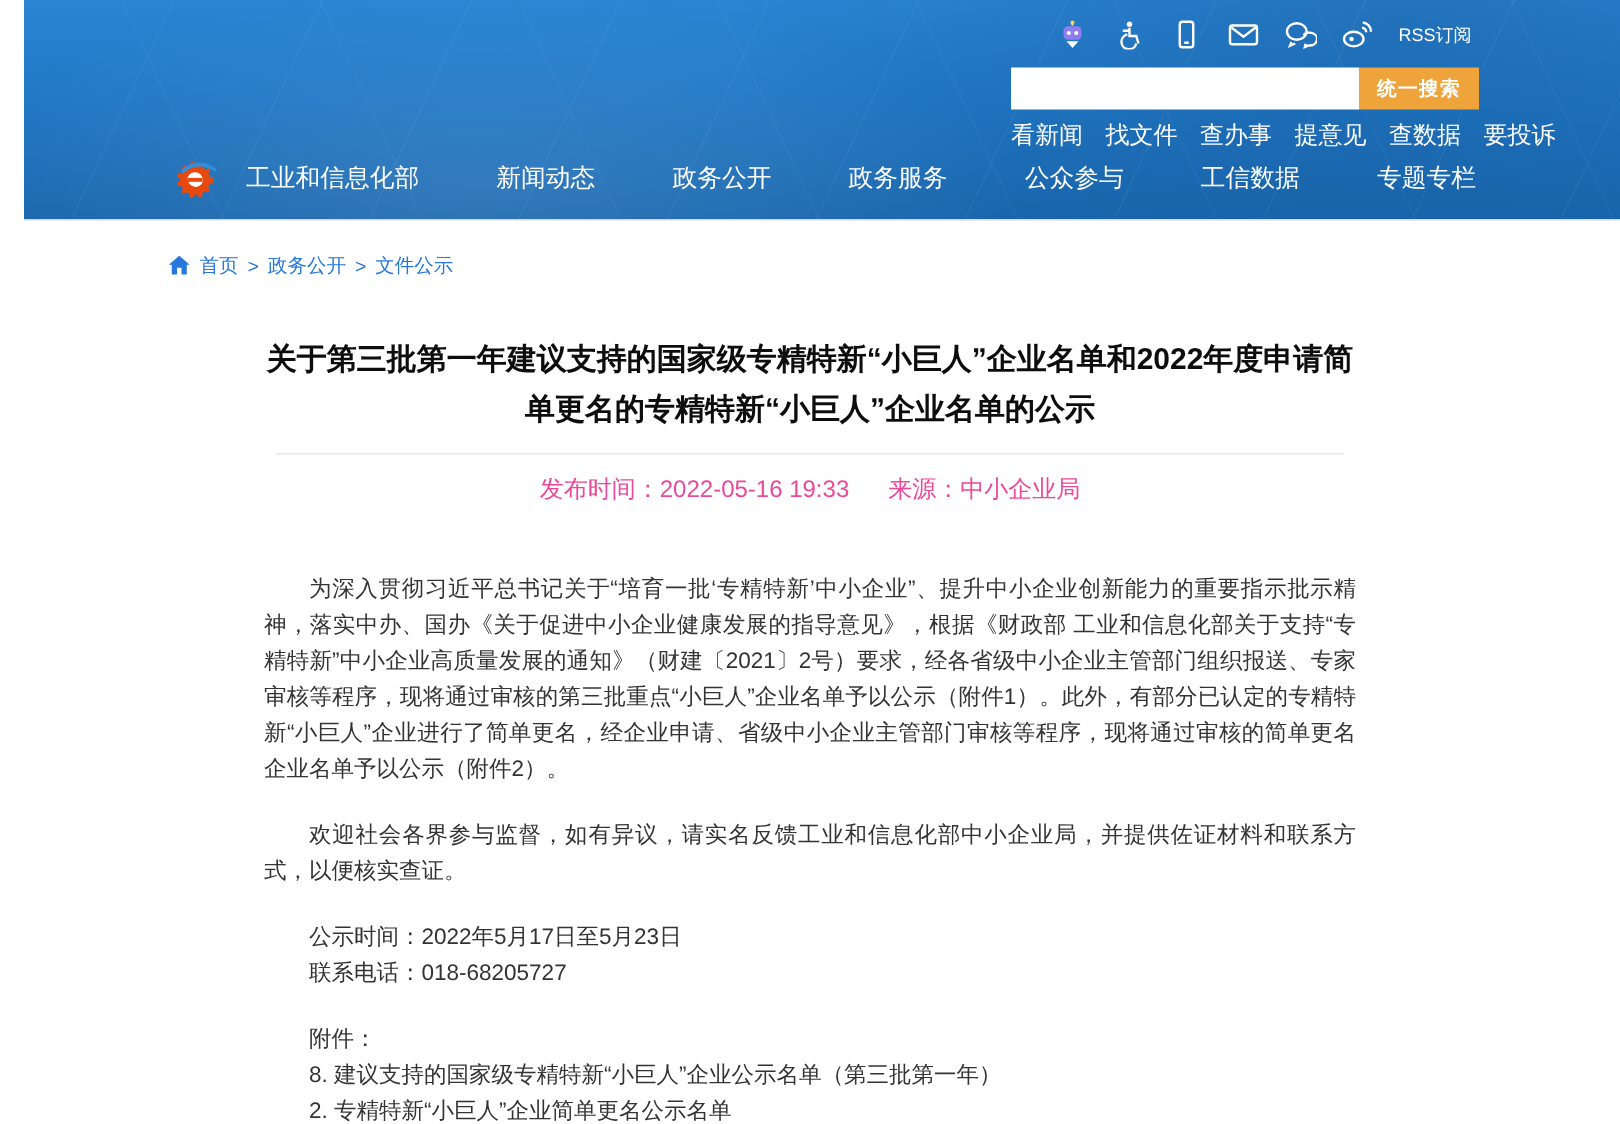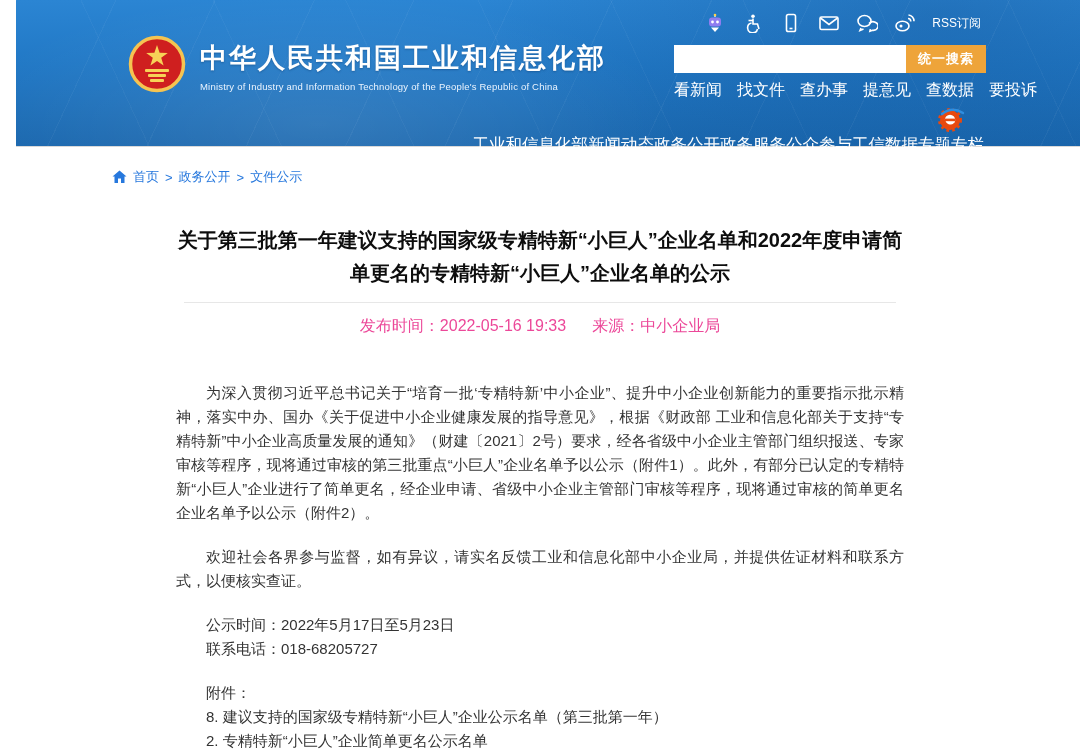--- a/index.html
+++ b/index.html
@@ -30,21 +30,21 @@
   .brand { position:absolute; top:35px; left:112px; display:flex; align-items:center; gap:14px; z-index:3; }
   .brand-text .cn { color:#ffffff; font-size:27px; font-weight:bold; letter-spacing:2px; text-shadow:0 1px 2px rgba(0,40,90,0.35); }
   .brand-text .en { color:#eaf4ff; font-size:9.5px; margin-top:5px; letter-spacing:0.2px; }
 
   .searchbox { position:absolute; top:45px; left:658px; display:flex; z-index:3; }
   .searchbox input { width:232px; height:28px; border:none; outline:none; background:#ffffff; padding:0 8px; font-size:13px; }
   .searchbox .sbtn { width:80px; height:28px; background:#eea43a; color:#ffffff; font-size:13px; font-weight:bold; border:none; cursor:pointer; display:flex; align-items:center; justify-content:center; letter-spacing:1px; }
   .quicklinks { position:absolute; top:80px; left:658px; display:flex; gap:15px; z-index:3; }
   .quicklinks span { color:#ffffff; font-size:16px; cursor:pointer; }
 
-  .navrow { position:absolute; top:104px; left:100px; right:112px; display:flex; align-items:flex-end; z-index:3;flex-direction:column; }
+  .navrow { position:absolute; top:104px; left:100px; right:112px; display:flex; align-items:center; z-index:3; }
   .navlogo { width:30px; height:30px; margin-right:18px; cursor:pointer; flex:0 0 auto; }
   .navitems { flex:1; display:flex; justify-content:space-between; align-items:center; }
   .navitems span { color:#ffffff; font-size:16.5px; cursor:pointer; white-space:nowrap; }
 
   
   .content { position:absolute; top:148px; left:0; width:1080px; bottom:0; background:#ffffff; }
   .breadcrumb { position:absolute; top:20px; left:112px; display:flex; align-items:center; gap:6px; font-size:13px; color:#2778dd; }
   .breadcrumb .sep { color:#2778dd; }
   .breadcrumb .crumb { cursor:pointer; }
 
@@ -110,35 +110,20 @@
         <svg width="22" height="20" viewBox="0 0 22 20" fill="none" stroke="#ffffff" stroke-width="1.6">
           <path d="M14.5 2 a6 6 0 0 1 5.5 6.2"></path>
           <path d="M14 5.5 a3 3 0 0 1 2.8 3"></path>
           <ellipse cx="8.5" cy="13" rx="6.5" ry="4.8"></ellipse>
           <circle cx="7" cy="13" r="1.5" fill="#ffffff" stroke="none"></circle>
         </svg>
       </span>
       <span class="rss">RSS订阅</span>
     </div>
 
-    <div class="brand">
-      <span>
-        <svg width="58" height="58" viewBox="0 0 58 58">
-          <circle cx="29" cy="29" r="26.5" fill="#cf1f1f" stroke="#f5c451" stroke-width="3.5"></circle>
-          <polygon fill="#f7d257" points="29,10 31.6,17.8 39.8,17.9 33.2,22.8 35.6,30.6 29,25.9 22.4,30.6 24.8,22.8 18.2,17.9 26.4,17.8"></polygon>
-          <rect x="17" y="34" width="24" height="3" rx="1" fill="#f7d257"></rect>
-          <rect x="20" y="39" width="18" height="3" rx="1" fill="#f7d257"></rect>
-          <rect x="22" y="44" width="14" height="3" rx="1" fill="#f7d257"></rect>
-        </svg>
-      </span>
-      <span class="brand-text">
-        <div class="cn">中华人民共和国工业和信息化部</div>
-        <div class="en">Ministry of Industry and Information Technology of the People's Republic of China</div>
-      </span>
-    </div>
 
     <div class="searchbox">
       <input type="text" placeholder="" style="">
       <button class="sbtn">统一搜索</button>
     </div>
 
     <div class="quicklinks">
       <span>看新闻</span>
       <span>找文件</span>
       <span>查办事</span>

